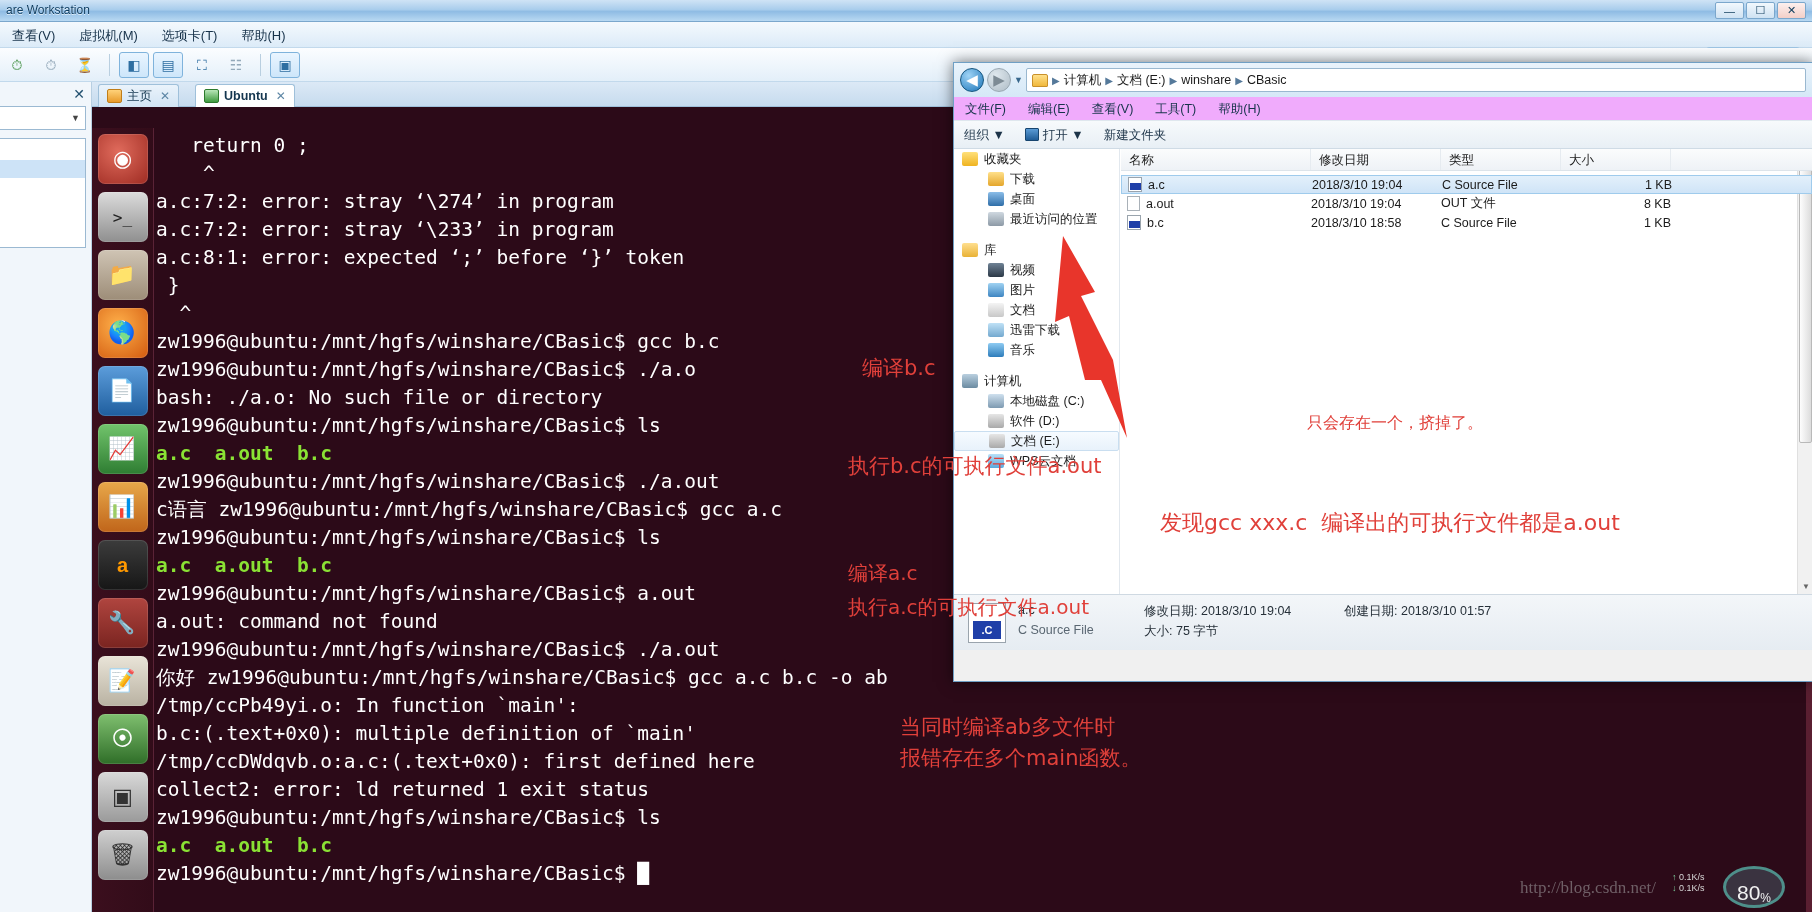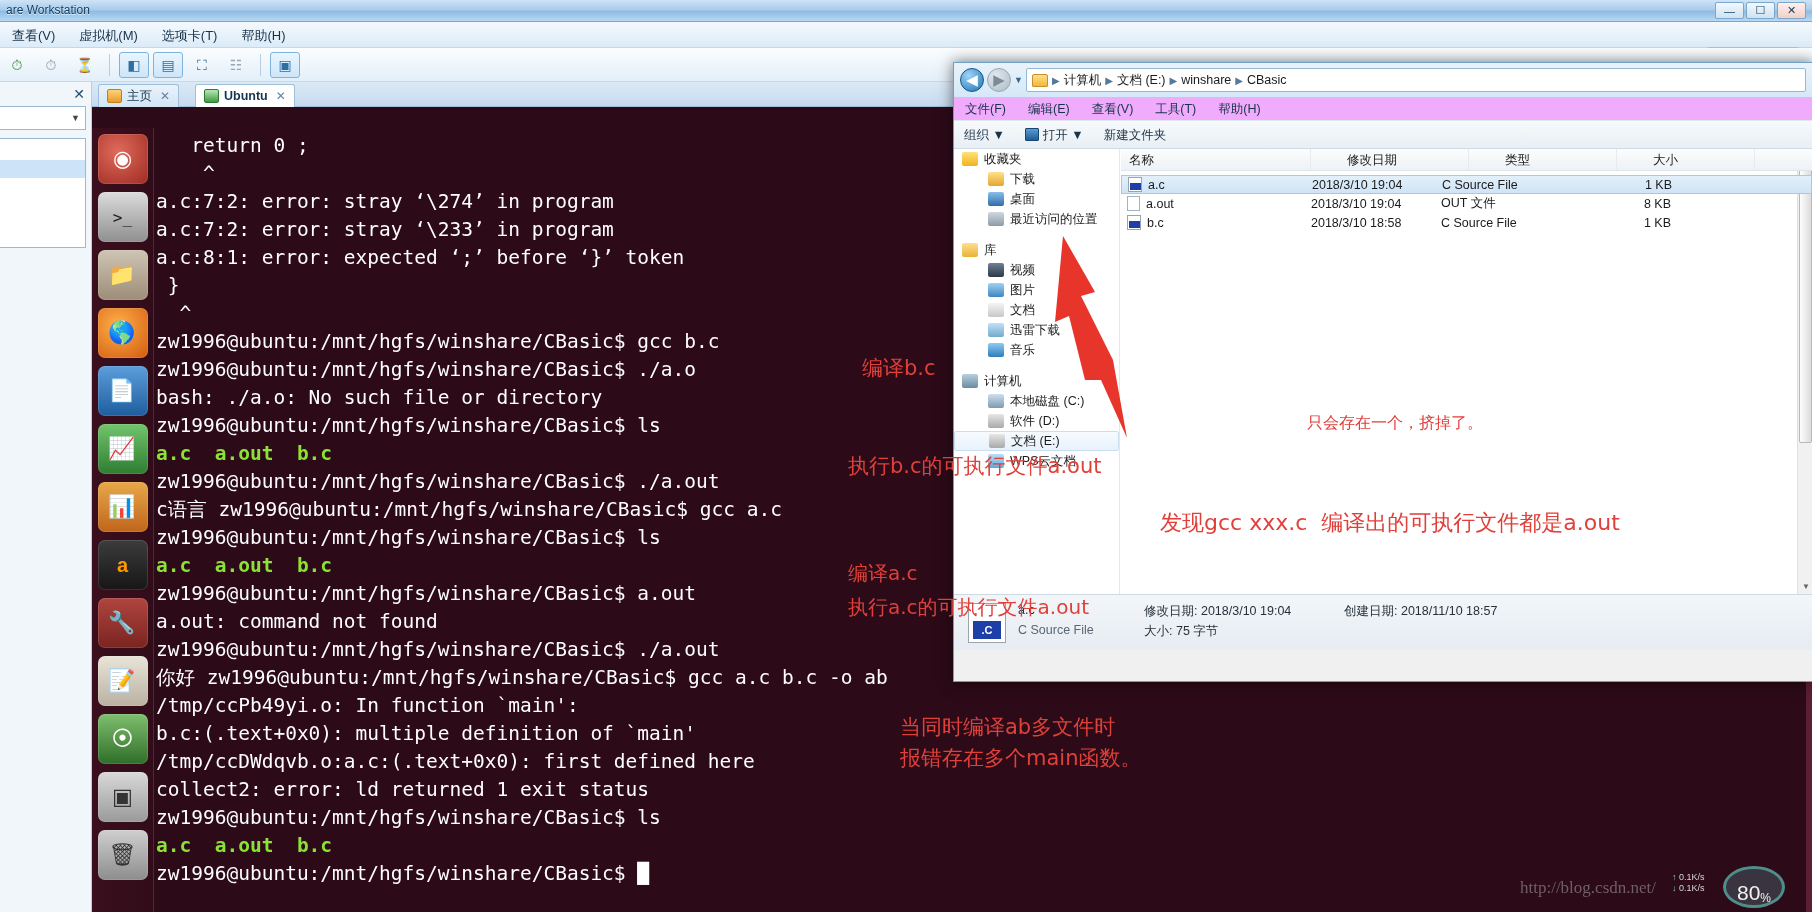--- a/index.html
+++ b/index.html
@@ -219,21 +219,21 @@
   }
   .nav-scroll .arrow { position: absolute; left: 4px; font-size: 8px; color: #666; }
   .nav-scroll .thumb {
     position: absolute; left: 1px; top: 14px; width: 13px; height: 280px;
     background: linear-gradient(to right,#fdfdfd,#dcdcdc); border: 1px solid #b9b9b9; border-radius: 2px;
   }
 
   .exp-list { position: absolute; left: 167px; top: 0; width: 691px; height: 445px; }
   .lst-head {
     height: 22px; background: linear-gradient(to bottom,#fbfcfd,#eef2f6);
-    border-bottom: 1px solid #dde4ea; display: flex; font-size: 12.5px; color: #1b1b1b; gap: 28px;
+    border-bottom: 1px solid #dde4ea; display: flex; font-size: 12.5px; color: #1b1b1b;
   }
   .lst-head div { padding: 3px 0 0 8px; border-right: 1px solid #e6ebf0; }
   .lst-row { display: flex; height: 19px; font-size: 12.5px; color: #1b1b1b; align-items: center; }
   .lst-row.sel { background: linear-gradient(to bottom,#e3f0fb,#cfe4f7); border: 1px solid #9fcbec; }
   .lst-row .c0 { width: 190px; display: flex; align-items: center; gap: 6px; padding-left: 6px; }
   .lst-row .c1 { width: 130px; }
   .lst-row .c2 { width: 120px; }
   .lst-row .c3 { width: 110px; text-align: right; }
   .cfile-ico {
     width: 14px; height: 15px; background: #fff; border: 1px solid #9aa4ad; position: relative;
@@ -574,21 +574,21 @@
           </div>
       </div>
     </div>
 
     <div class="exp-details">
       <div class="det-ico"></div>
       <div class="det-l1">a.c</div>
       <div class="det-l2">C Source File</div>
       <div class="det-m1">修改日期: 2018/3/10 19:04</div>
       <div class="det-m2">大小: 75 字节</div>
-      <div class="det-r1">创建日期: 2018/11/10 18:57</div>
+      <div class="det-r1">创建日期: 2018/3/10 01:57</div>
     </div>
   </div>
 
   <svg class="redarrow" viewBox="0 0 120 215">
     <polygon points="8,6 40,62 26,66 58,130 72,208 46,150 30,150 14,86 0,92" fill="#e8352b"></polygon>
   </svg>
 
   <div class="watermark">http://blog.csdn.net/</div>
   <div class="netspeed">
     <div><span class="up">↑</span> <span>0.1K/s</span></div>

